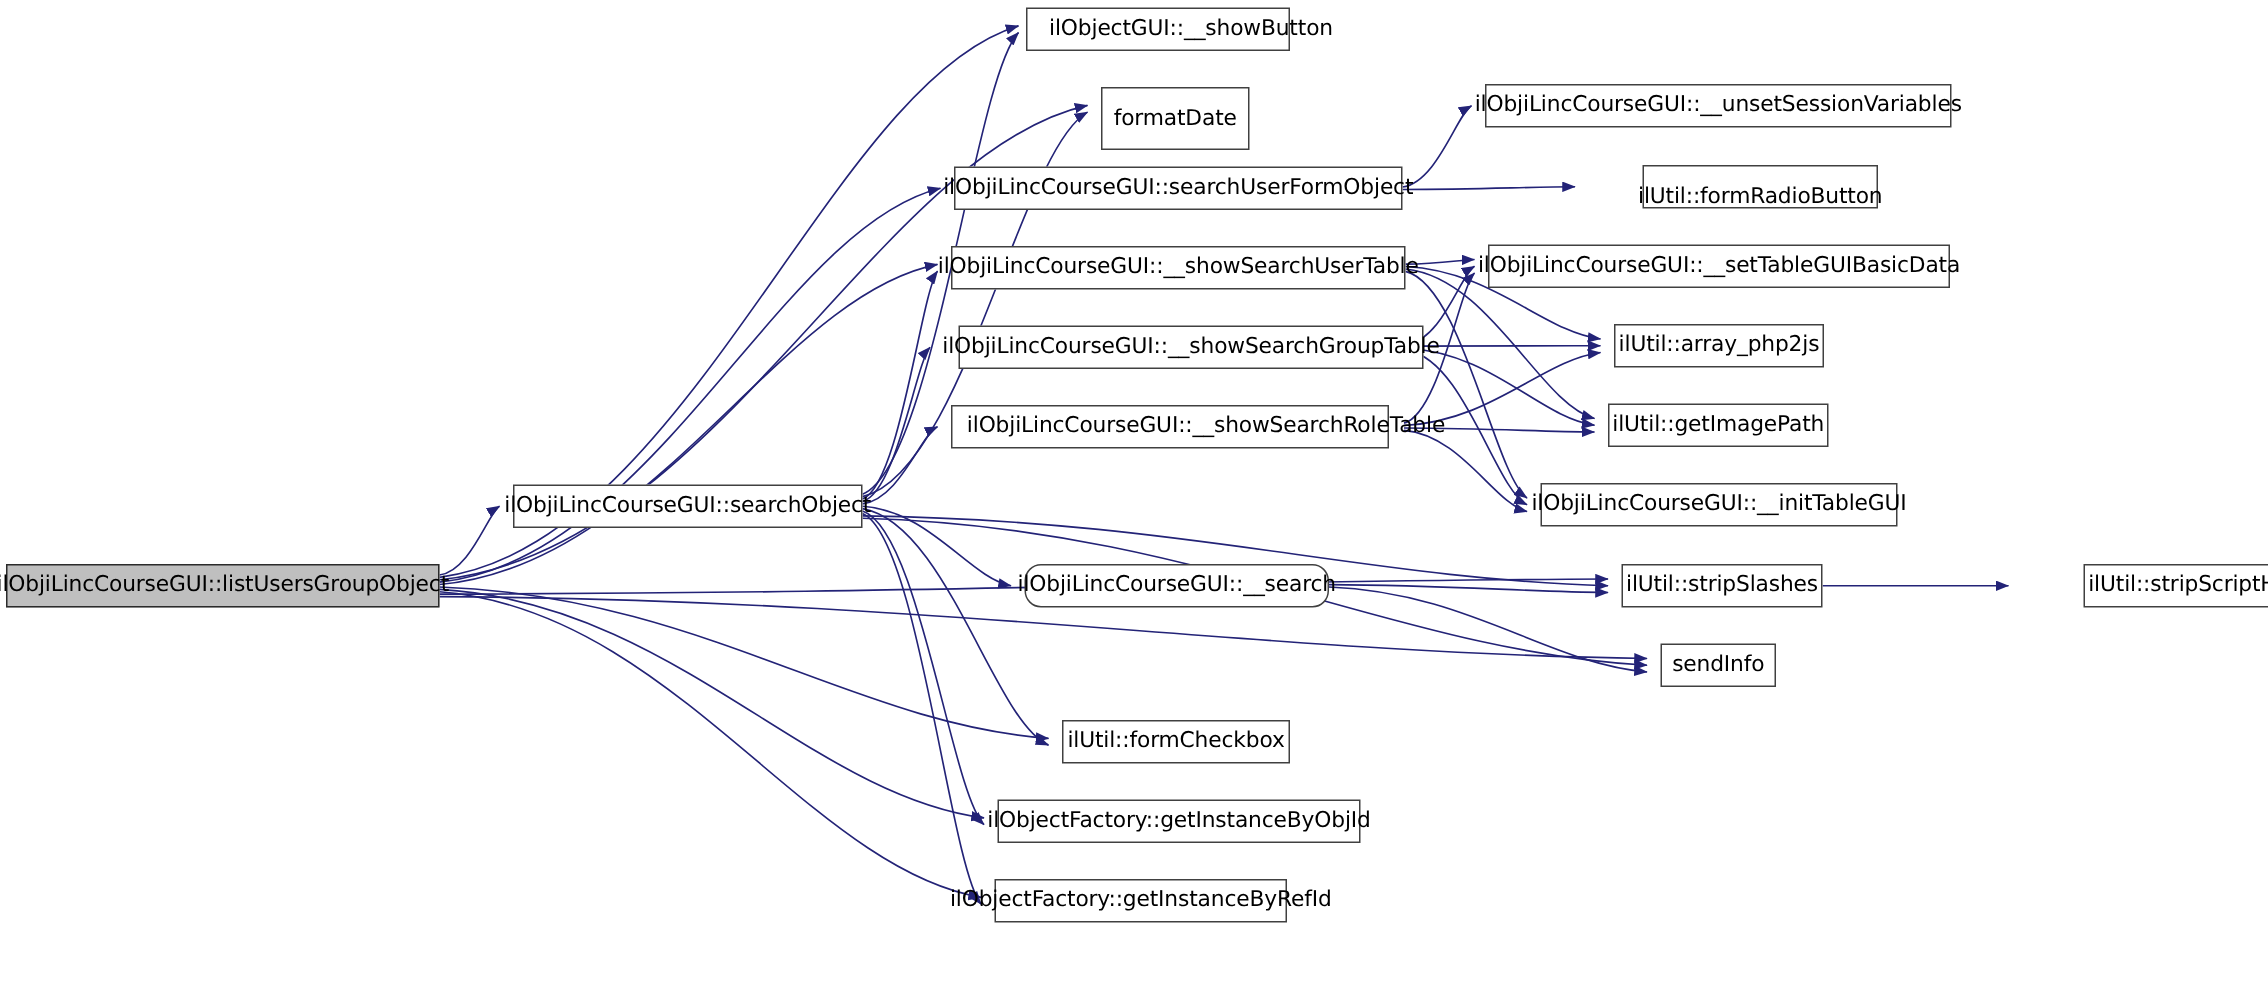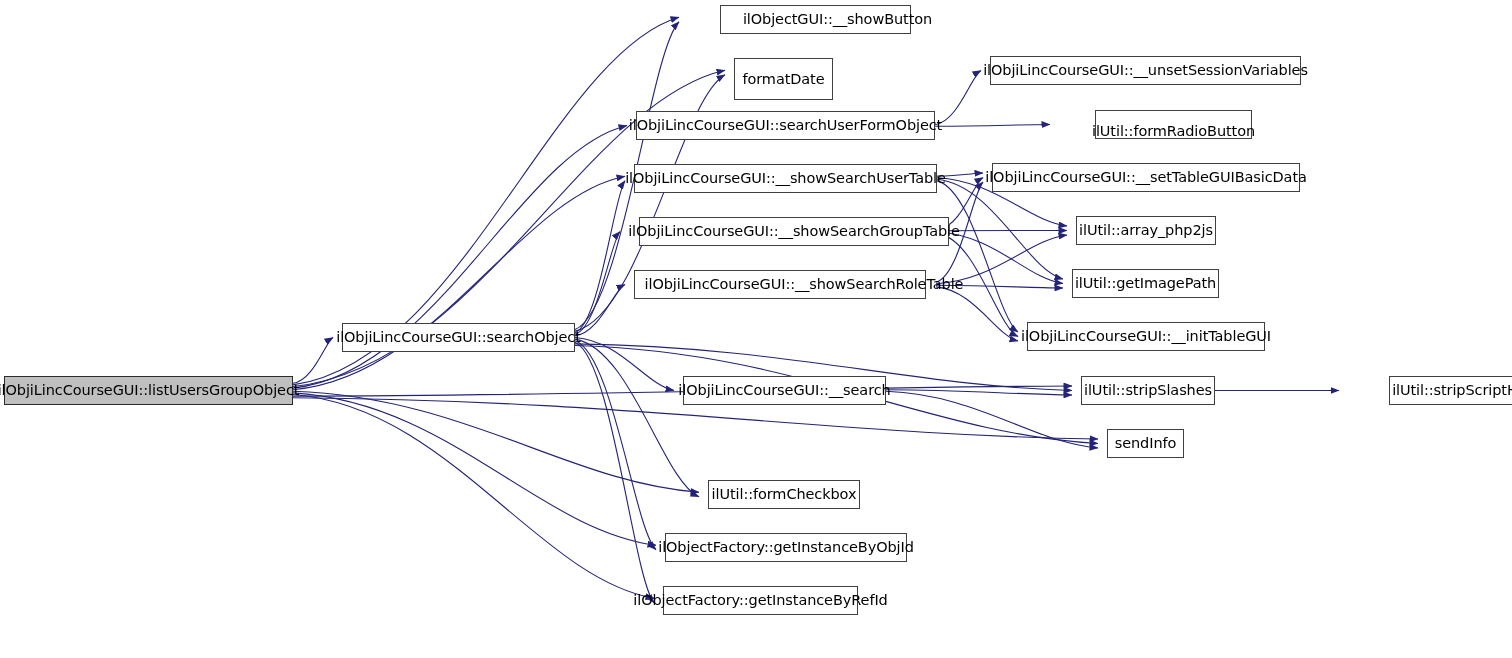--- a/index.html
+++ b/index.html
@@ -101,39 +101,39 @@
         <path d="M 1215,390.5 C 1270.86,390.5 1302.78,390.5 1339,390.5" fill="none" stroke="#232377" stroke-width="1.1" marker-end="url(#arrowhead)"></path>
       </g>
   </svg>
   <div id="node-layer">
       <div class="gnode root" style="left: 4px; top: 376px; width: 289px; height: 29px;">
         <span class="lbl">ilObjiLincCourseGUI::listUsersGroupObject</span>
       </div>
       <div class="gnode" style="left: 342px; top: 323px; width: 233px; height: 29px;">
         <span class="lbl">ilObjiLincCourseGUI::searchObject</span>
       </div>
-      <div class="gnode" style="left: 720px; top: 5px; width: 191px; height: 29px; padding-left: 44px;">
+      <div class="gnode" style="left: 684px; top: 5px; width: 176px; height: 29px; padding-left: 44px;">
         <span class="lbl">ilObjectGUI::__showButton</span>
       </div>
       <div class="gnode" style="left: 734px; top: 58px; width: 99px; height: 42px;">
         <span class="lbl">formatDate</span>
       </div>
       <div class="gnode" style="left: 636px; top: 111px; width: 299px; height: 29px;">
         <span class="lbl">ilObjiLincCourseGUI::searchUserFormObject</span>
       </div>
       <div class="gnode" style="left: 634px; top: 164px; width: 303px; height: 29px;">
         <span class="lbl">ilObjiLincCourseGUI::__showSearchUserTable</span>
       </div>
       <div class="gnode" style="left: 639px; top: 217px; width: 310px; height: 29px;">
         <span class="lbl">ilObjiLincCourseGUI::__showSearchGroupTable</span>
       </div>
       <div class="gnode" style="left: 634px; top: 270px; width: 292px; height: 29px; padding-left: 48px;">
         <span class="lbl">ilObjiLincCourseGUI::__showSearchRoleTable</span>
       </div>
-      <div class="gnode" style="left: 683px; top: 376px; width: 203px; height: 29px;">
+      <div class="gnode" style="left: 683px; top: 376px; width: 203px; height: 29px; border-radius: 11px;">
         <span class="lbl">ilObjiLincCourseGUI::__search</span>
       </div>
       <div class="gnode" style="left: 708px; top: 480px; width: 152px; height: 29px;">
         <span class="lbl">ilUtil::formCheckbox</span>
       </div>
       <div class="gnode" style="left: 665px; top: 533px; width: 242px; height: 29px;">
         <span class="lbl">ilObjectFactory::getInstanceByObjId</span>
       </div>
       <div class="gnode" style="left: 663px; top: 586px; width: 195px; height: 29px;">
         <span class="lbl">ilObjectFactory::getInstanceByRefId</span>

